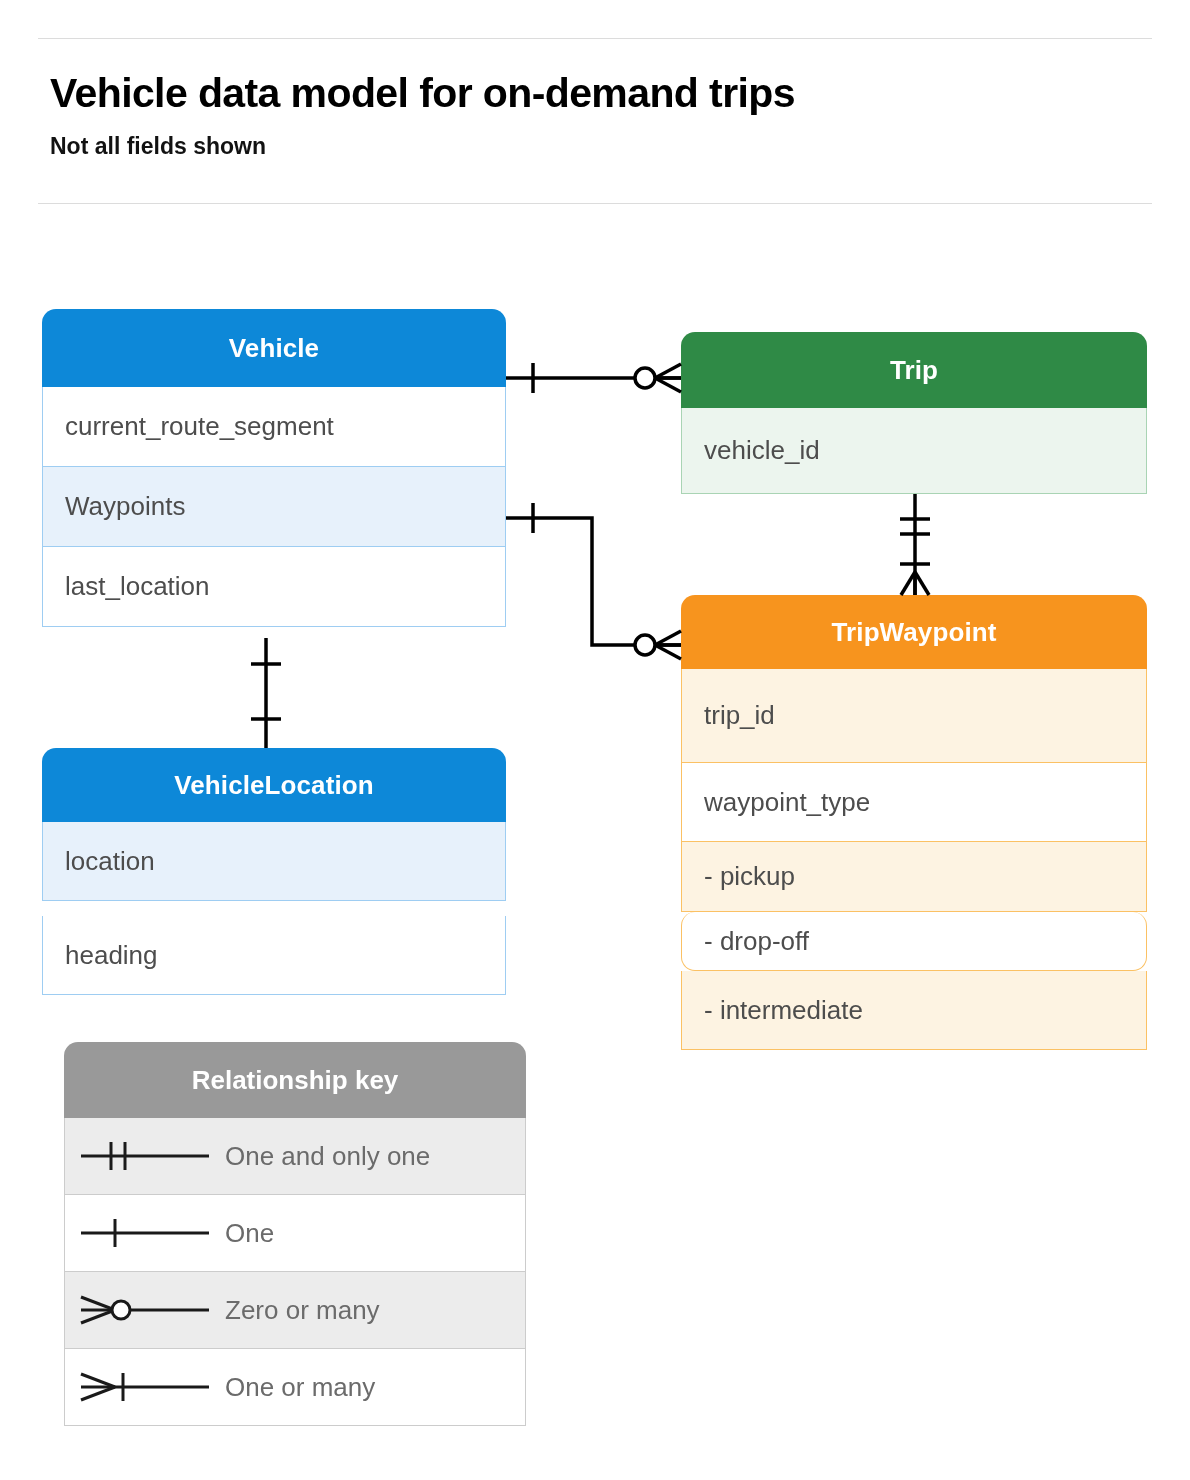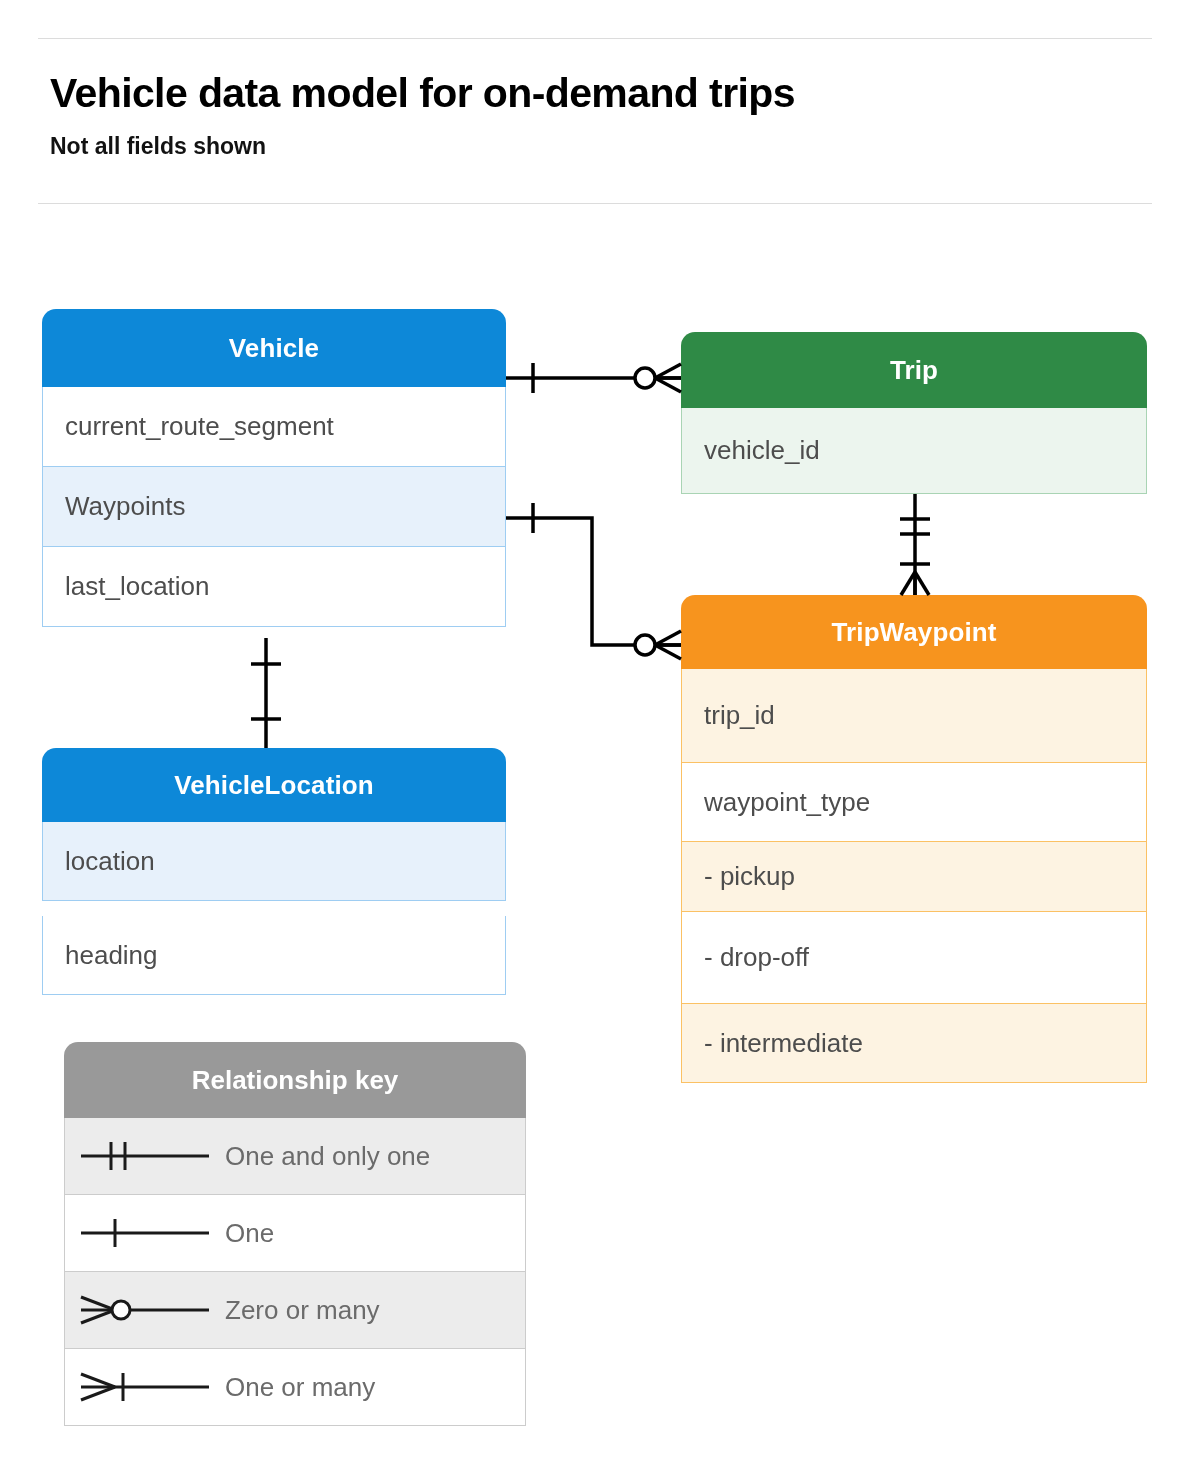--- a/index.html
+++ b/index.html
@@ -174,21 +174,21 @@
   <div class="entity-header" style="height:74px;">VehicleLocation</div>
   <div class="entity-row shaded" style="height:79px;">location</div>
   <div class="entity-row plain" style="height:79px;margin-top:15px;">heading</div>
 </div>
 
 <div class="entity orange" id="entity-tripwaypoint" style="left:681px; top:595px; width:466px;">
   <div class="entity-header" style="height:74px;">TripWaypoint</div>
   <div class="entity-row shaded" style="height:94px;">trip_id</div>
   <div class="entity-row plain" style="height:79px;">waypoint_type</div>
   <div class="entity-row shaded" style="height:70px;">-  pickup</div>
-  <div class="entity-row plain" style="height:92px;">-  drop-off</div>
+  <div class="entity-row plain" style="height:59px;border-radius:14px;">-  drop-off</div>
   <div class="entity-row shaded" style="height:79px;">-  intermediate</div>
 </div>
 
 <div id="legend">
   <div id="legend-header">Relationship key</div>
 
   <div class="legend-row shaded">
     <div class="legend-symbol">
       <svg width="140" height="40" viewBox="0 0 140 40">
         <line x1="6" y1="20" x2="134" y2="20" stroke="#1a1a1a" stroke-width="3"></line>

